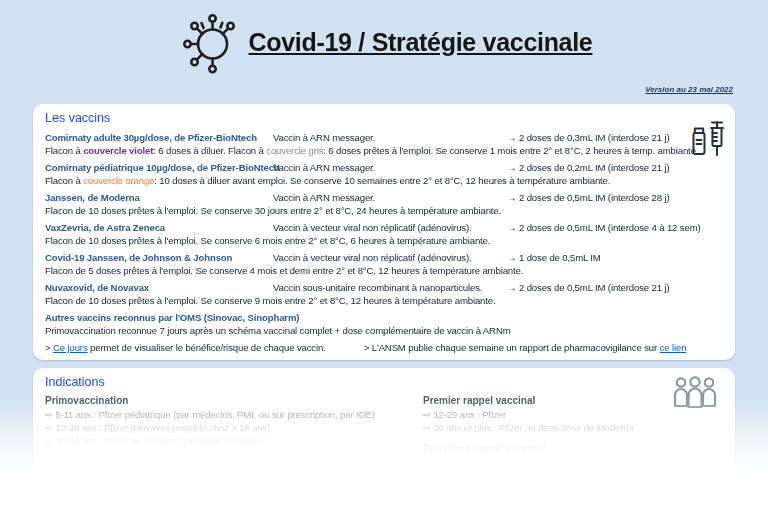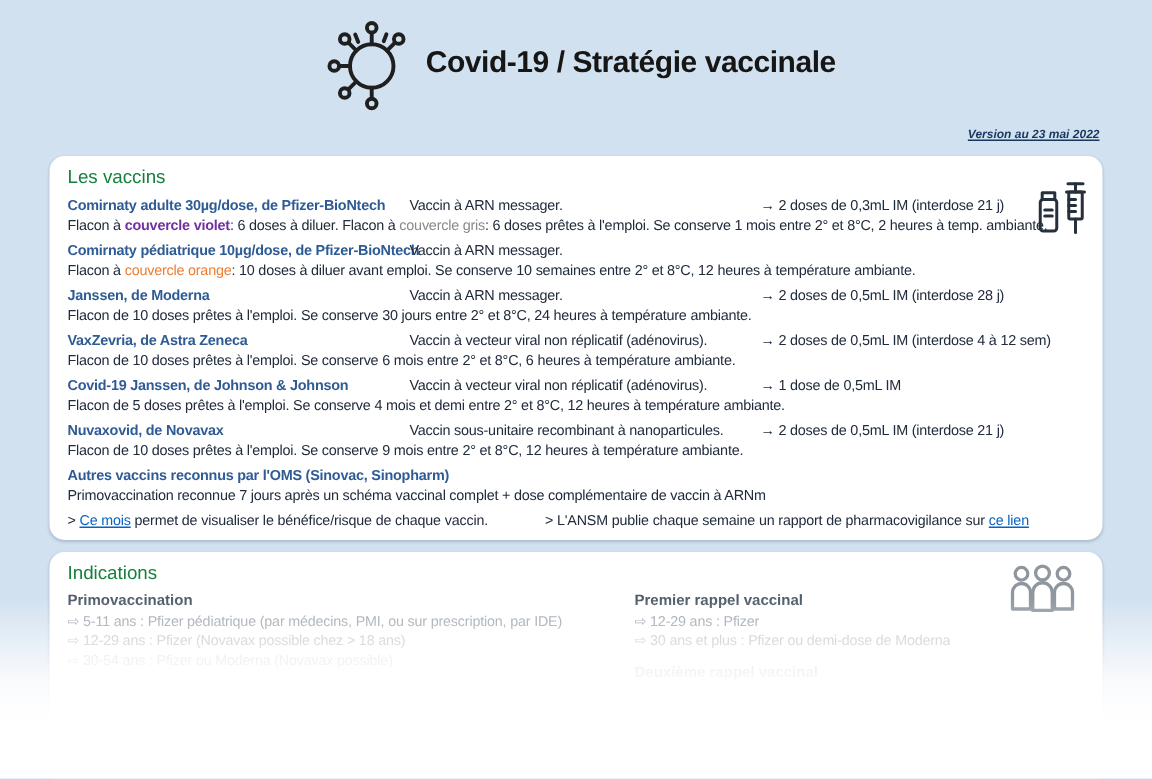--- a/index.html
+++ b/index.html
@@ -13,34 +13,35 @@
     background:#d2e1f0; overflow:hidden;
   }
   
   .header { position:relative; height:104px; }
   .title-group {
     position:absolute; left:50%; top:8px; transform:translateX(-50%);
     display:flex; align-items:center; gap:1px;
   }
   .virus { width:72px; height:72px; flex:0 0 auto; margin-top:-4px; }
   .page-title {
-    font-size:20px; font-weight:700; color:#161616; letter-spacing:-0.3px;
+    font-size:25px; font-weight:700; color:#161616; letter-spacing:-0.3px;
     white-space:nowrap;
+    text-decoration:underline;
   }
   .version {
     position:absolute; right:35px; top:85px;
     font-size:8px; font-style:italic; font-weight:700; color:#17375e;text-decoration:underline;
   }
   
   .panel {
     position:relative; margin:0 33px; background:#ffffff;
     border-radius:10px; padding:5px 12px 7px;
     box-shadow:0 1px 2px rgba(70,90,120,.28);
   }
-  .panel-title { font-size:12.5px; font-weight:400; color:#15803d; margin:2px 0 6px; }
+  .panel-title { font-size:12.5px; font-weight:400; color:#1d4ed8; margin:2px 0 6px; }
   
   .entry { margin-bottom:4px; font-size:9.6px; line-height:13px; color:#202b3c; letter-spacing:-0.15px; }
   .row1 { display:flex; white-space:nowrap; }
   .v-name { font-weight:700; color:#2f5b94; width:228px; flex:0 0 auto; }
   .row1.wide .v-name { width:auto; }
   .v-type { min-width:220px; }
   .v-dose { margin-left:14px;text-align:right; }
   .details { white-space:nowrap; overflow:hidden; }
   .c-violet { color:#7030a0; font-weight:700; }
   .c-gris   { color:#8a8a8a; }
@@ -127,20 +128,21 @@
       <span class="v-type">Vaccin à ARN messager.</span>
       <span class="v-dose">→ 2 doses de 0,3mL IM (interdose 21 j)</span>
     </div>
     <div class="details"><span>Flacon à </span><span class="c-violet">couvercle violet</span><span>: 6 doses à diluer. Flacon à </span><span class="c-gris">couvercle gris</span><span>: 6 doses prêtes à l'emploi. Se conserve 1 mois entre 2° et 8°C, 2 heures à temp. ambiante.</span></div>
   </div>
 
   <div class="entry">
     <div class="row1">
       <span class="v-name">Comirnaty pédiatrique 10µg/dose, de Pfizer-BioNtech</span>
       <span class="v-type">Vaccin à ARN messager.</span>
+      <span class="v-dose">→ 2 doses de 0,2mL IM (interdose 21 j)</span>
     </div>
     <div class="details"><span>Flacon à </span><span class="c-orange">couvercle orange</span><span>: 10 doses à diluer avant emploi. Se conserve 10 semaines entre 2° et 8°C, 12 heures à température ambiante.</span></div>
   </div>
 
   <div class="entry">
     <div class="row1">
       <span class="v-name">Janssen, de Moderna</span>
       <span class="v-type">Vaccin à ARN messager.</span>
       <span class="v-dose">→ 2 doses de 0,5mL IM (interdose 28 j)</span>
     </div>
@@ -177,21 +179,21 @@
   <div class="entry">
     <div class="row1 wide">
       <span class="v-name">Autres vaccins reconnus par l'OMS (Sinovac, Sinopharm)</span>
 
     </div>
     <div class="details"><span>Primovaccination reconnue 7 jours après un schéma vaccinal complet + dose complémentaire de vaccin à ARNm</span></div>
   </div>
 </div>
 
     <div class="links-line">
-      <span>&gt; </span><a class="doc-link">Ce mois</a><span> permet de visualiser le  bénéfice/risque de chaque vaccin.</span><span class="gap"></span><span>&gt; L'ANSM publie chaque semaine un rapport de pharmacovigilance sur </span><a class="doc-link">ce lien</a><span></span>
+      <span>&gt; </span><a class="doc-link">Ce jours</a><span> permet de visualiser le  bénéfice/risque de chaque vaccin.</span><span class="gap"></span><span>&gt; L'ANSM publie chaque semaine un rapport de pharmacovigilance sur </span><a class="doc-link">ce lien</a><span></span>
     </div>
   </div>
 
   <div class="panel panel-ind">
     <div class="panel-title">Indications</div>
 
     <svg class="people" width="48" height="32" viewBox="0 0 48 32" fill="#ffffff" stroke="#8f969e" stroke-width="2.2" stroke-linejoin="round">
       <circle cx="10" cy="6.5" r="4.2"></circle>
       <circle cx="38" cy="6.5" r="4.2"></circle>
       <circle cx="24" cy="6" r="4.6"></circle>

